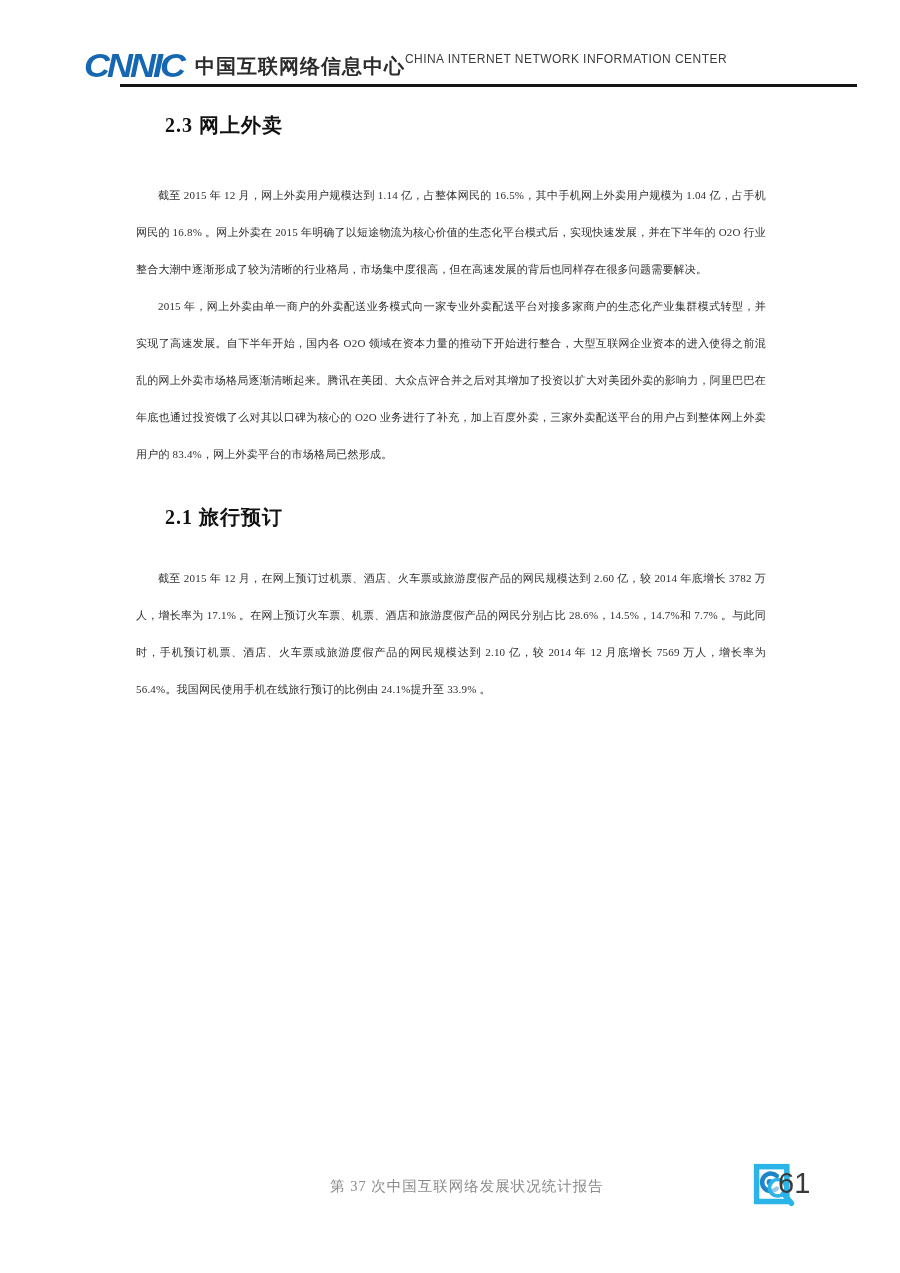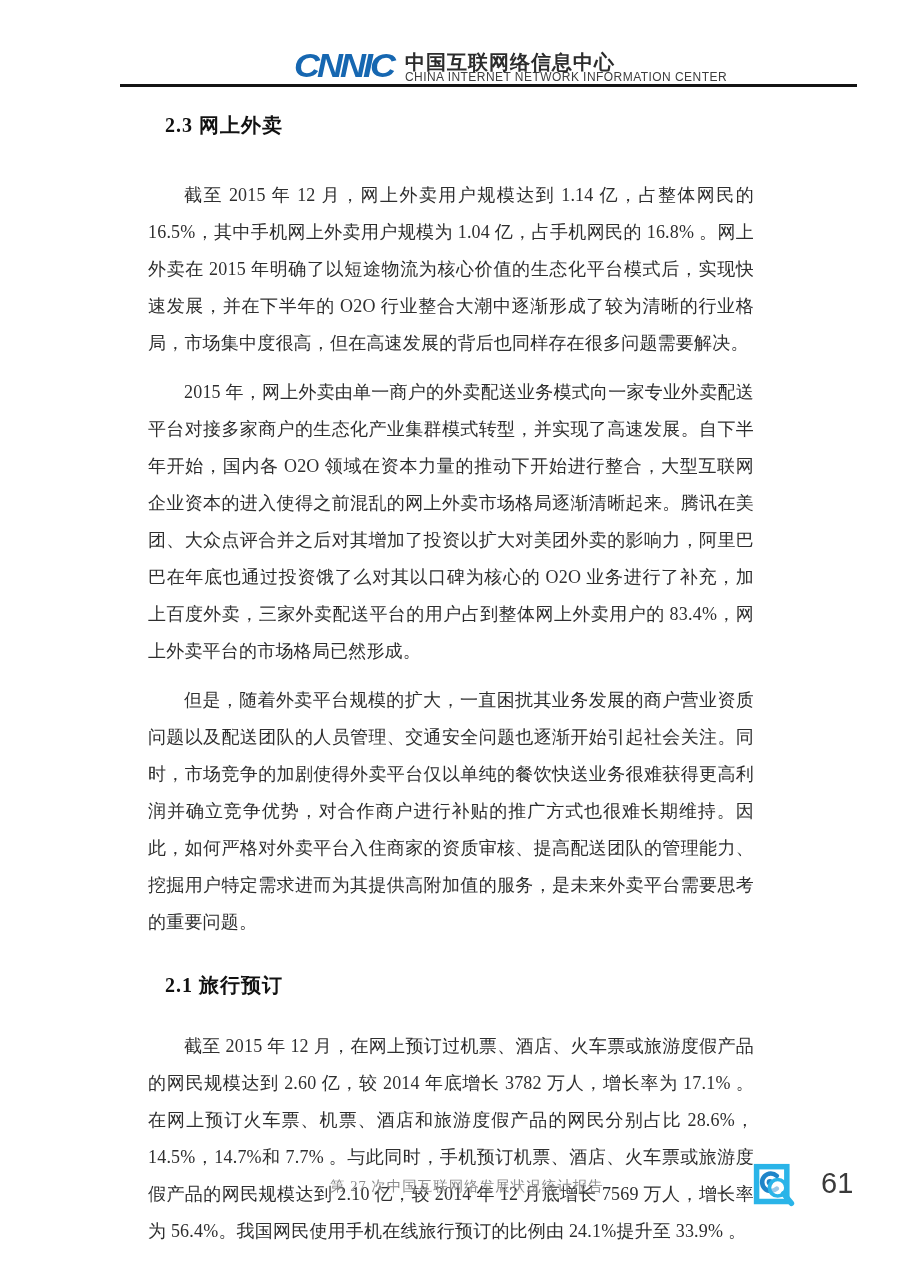--- a/index.html
+++ b/index.html
@@ -17,21 +17,21 @@
     display:flex;align-items:center;gap:12px;
   }
   .cnnic-logo{
     font-family:"Liberation Sans","DejaVu Sans",sans-serif;
     font-style:italic;font-weight:900;
     font-size:36px;line-height:1;
     letter-spacing:-3px;
     color:#1667b1;
     transform:scaleY(0.92);
   }
-  .org-names{display:flex;flex-direction:column;justify-content:center;}
+  .org-names{display:flex;flex-direction:row;justify-content:center;}
   .org-zh{
     font-family:"Liberation Serif","DejaVu Serif",serif;
     font-weight:700;font-size:20px;line-height:22px;
     color:#2c2c2c;letter-spacing:1px;white-space:nowrap;
   }
   .org-en{
     font-family:"Liberation Sans","DejaVu Sans",sans-serif;
     font-size:12px;line-height:9px;color:#3c3c3c;
     letter-spacing:0.45px;white-space:nowrap;
   }
@@ -44,39 +44,39 @@
     position:absolute;left:136px;top:98px;width:630px;
   }
   .section-heading{
     font-family:"Liberation Serif","DejaVu Serif",serif;
     font-weight:700;font-size:20px;color:#111;
     margin:0;padding-left:29px;letter-spacing:1px;
   }
   .heading-23{margin-top:14px;margin-bottom:38px;}
   .heading-24{margin-top:31px;margin-bottom:29px;}
   .body-para{
-    margin:12px;
-    font-size:18px;line-height:37px;
+    margin:0;
+    font-size:11px;line-height:37px;
     text-align:justify;text-indent:2em;
     color:#2e2e2e;
     letter-spacing:0.2px;
   }
   
   .footer-title{
     position:absolute;left:330px;top:1177px;
     font-size:14.5px;color:#8a8a8a;letter-spacing:1px;
     font-family:"Liberation Serif","DejaVu Serif",serif;
     white-space:nowrap;
   }
   .footer-icon{
     position:absolute;left:752px;top:1163px;
     width:44px;height:44px;
   }
   .page-number{
-    position:absolute;left:821px;top:1167px;
+    position:absolute;left:778px;top:1167px;
     font-size:29px;color:#3a3a3a;
     font-family:"Liberation Sans","DejaVu Sans",sans-serif;
   }
 </style>
 </head>
 <body>
 
 <div class="page">
 
   <div class="header-brand">
@@ -87,28 +87,27 @@
     </span>
   </div>
   <div class="header-rule"></div>
 
   <div class="main-text">
 
     <h2 class="section-heading heading-23">2.3 网上外卖</h2>
 
     <p class="body-para">截至 2015 年 12 月，网上外卖用户规模达到 1.14 亿，占整体网民的 16.5%，其中手机网上外卖用户规模为 1.04 亿，占手机网民的 16.8% 。网上外卖在 2015 年明确了以短途物流为核心价值的生态化平台模式后，实现快速发展，并在下半年的 O2O 行业整合大潮中逐渐形成了较为清晰的行业格局，市场集中度很高，但在高速发展的背后也同样存在很多问题需要解决。</p>
     <p class="body-para">2015 年，网上外卖由单一商户的外卖配送业务模式向一家专业外卖配送平台对接多家商户的生态化产业集群模式转型，并实现了高速发展。自下半年开始，国内各 O2O 领域在资本力量的推动下开始进行整合，大型互联网企业资本的进入使得之前混乱的网上外卖市场格局逐渐清晰起来。腾讯在美团、大众点评合并之后对其增加了投资以扩大对美团外卖的影响力，阿里巴巴在年底也通过投资饿了么对其以口碑为核心的 O2O 业务进行了补充，加上百度外卖，三家外卖配送平台的用户占到整体网上外卖用户的 83.4%，网上外卖平台的市场格局已然形成。</p>
-    <p class="body-para">但是，随着外卖平台规模的扩大，一直困扰其业务发展的商户营业资质问题以及配送团队的人员管理、交通安全问题也逐渐开始引起社会关注。同时，市场竞争的加剧使得外卖平台仅以单纯的餐饮快送业务很难获得更高利润并确立竞争优势，对合作商户进行补贴的推广方式也很难长期维持。因此，如何严格对外卖平台入住商家的资质审核、提高配送团队的管理能力、挖掘用户特定需求进而为其提供高附加值的服务，是未来外卖平台需要思考的重要问题。</p>
 
     <h2 class="section-heading heading-24">2.1 旅行预订</h2>
 
     <p class="body-para">截至 2015 年 12 月，在网上预订过机票、酒店、火车票或旅游度假产品的网民规模达到 2.60 亿，较 2014 年底增长 3782 万人，增长率为 17.1% 。在网上预订火车票、机票、酒店和旅游度假产品的网民分别占比 28.6%，14.5%，14.7%和 7.7% 。与此同时，手机预订机票、酒店、火车票或旅游度假产品的网民规模达到 2.10 亿，较 2014 年 12 月底增长 7569 万人，增长率为 56.4%。我国网民使用手机在线旅行预订的比例由 24.1%提升至 33.9% 。</p>
   </div>
 
-  <div class="footer-title">第 27 次中国互联网络发展状况统计报告</div>
+  <div class="footer-title">第 37 次中国互联网络发展状况统计报告</div>
 
   <div class="footer-icon">
     <svg width="44" height="44" viewBox="0 0 48 48" xmlns="http://www.w3.org/2000/svg">
       <rect x="5" y="4" width="33" height="38" fill="#ffffff" stroke="#2ab4e8" stroke-width="6"></rect>
       <path d="M 27 14 A 9.5 9.5 0 1 0 27 28" fill="none" stroke="#1f85c9" stroke-width="5" stroke-linecap="round"></path>
       <circle cx="19.5" cy="21" r="3.5" fill="#1f85c9"></circle>
       <circle cx="28" cy="27" r="9" fill="rgba(255,255,255,0.55)" stroke="#2ab4e8" stroke-width="4"></circle>
       <line x1="34.5" y1="33.5" x2="43" y2="44" stroke="#2ab4e8" stroke-width="6" stroke-linecap="round"></line>
     </svg>
   </div>

